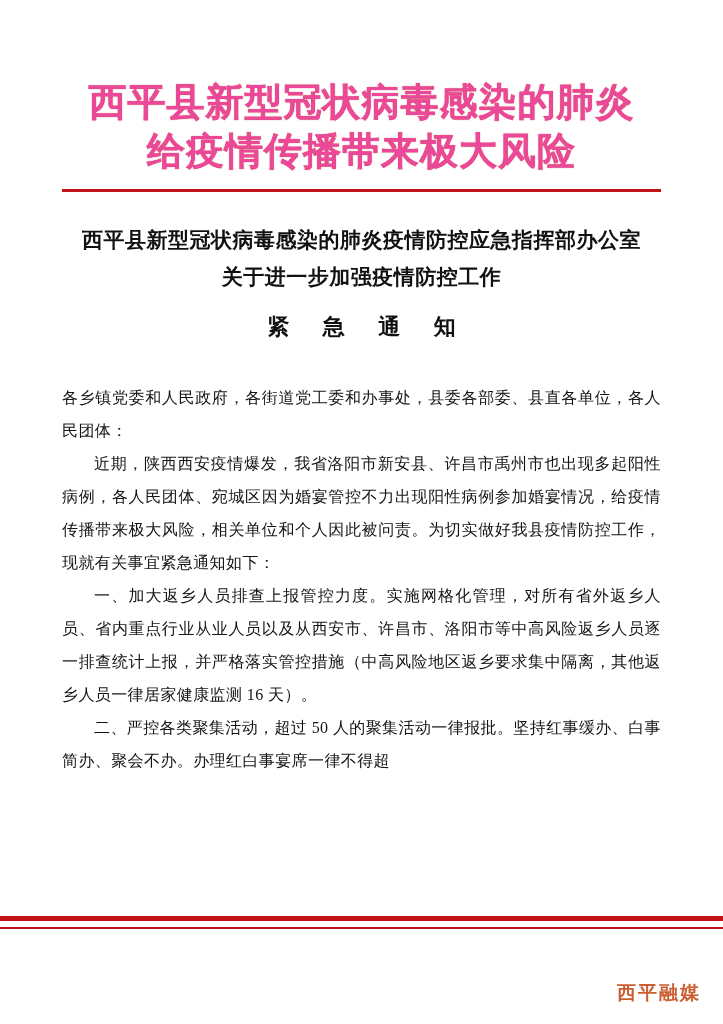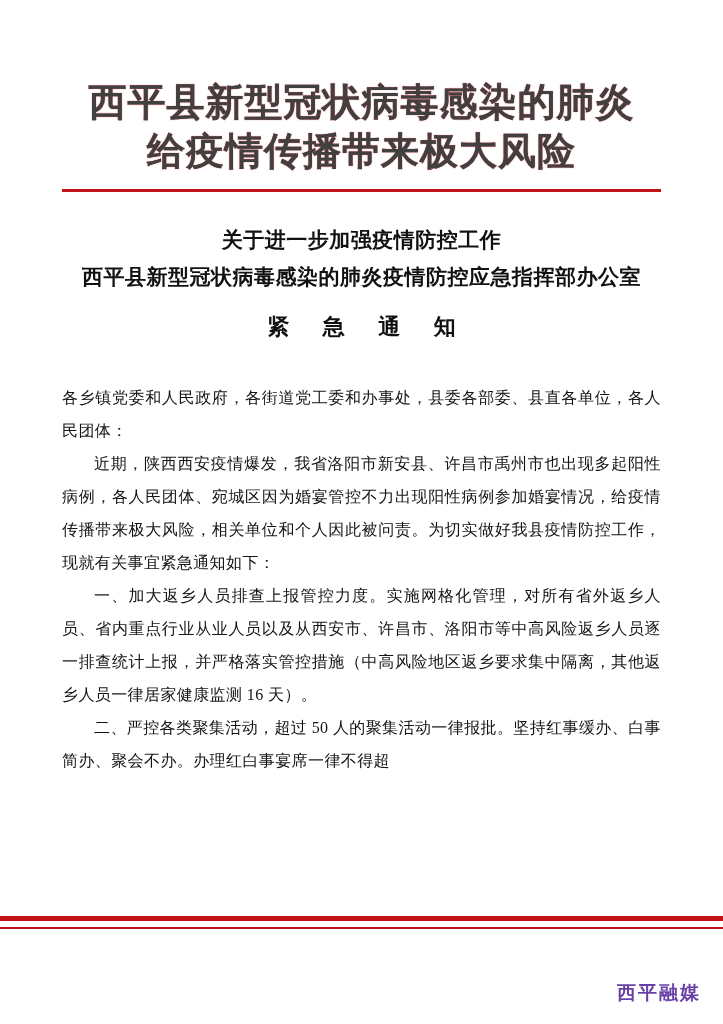--- a/index.html
+++ b/index.html
@@ -23,21 +23,21 @@
     padding: 0 62px;
     background: #ffffff;
   }
 
   
   .masthead {
     padding-top: 78px;
     text-align: center;
   }
   .masthead-line {
-    color: #404040;
+    color: #ec4899;
     font-family: "Liberation Serif", "DejaVu Serif", serif;
     font-weight: bold;
     font-size: 38px;
     line-height: 1.28;
     letter-spacing: 1px;
     white-space: nowrap;
     text-shadow: 0 0 1px #c1121a;
   }
 
   .masthead-rule {
@@ -105,42 +105,42 @@
     bottom: 95px;
     height: 2px;
     background: #c1121a;
   }
 
   
   .watermark {
     position: absolute;
     right: 22px;
     bottom: 18px;
-    color: #4c1d95;
+    color: #c2410c;
     font-size: 19px;
     font-weight: bold;
     letter-spacing: 2px;
     opacity: 0.85;
     font-family: "Liberation Serif", "DejaVu Serif", serif;
   }
 </style>
 </head>
 <body>
 
 <div class="doc">
 
   <div class="masthead">
     <div class="masthead-line">西平县新型冠状病毒感染的肺炎</div>
     <div class="masthead-line">给疫情传播带来极大风险</div>
   </div>
   <div class="masthead-rule"></div>
 
   <div class="title-block">
+    <div class="title-line">西平县新型冠状病毒感染的肺炎疫情防控应急指挥部办公室</div>
     <div class="title-line sub">关于进一步加强疫情防控工作</div>
-    <div class="title-line">西平县新型冠状病毒感染的肺炎疫情防控应急指挥部办公室</div>
     <div class="title-line urgent">紧 急 通 知</div>
   </div>
 
   <div class="body-text">
     <p>各乡镇党委和人民政府，各街道党工委和办事处，县委各部委、县直各单位，各人民团体：</p>
     <p class="para-indent">近期，陕西西安疫情爆发，我省洛阳市新安县、许昌市禹州市也出现多起阳性病例，各人民团体、宛城区因为婚宴管控不力出现阳性病例参加婚宴情况，给疫情传播带来极大风险，相关单位和个人因此被问责。为切实做好我县疫情防控工作，现就有关事宜紧急通知如下：</p>
     <p class="para-indent"><span class="b">一、加大返乡人员排查上报管控力度。</span><span>实施网格化管理，对所有省外返乡人员、省内重点行业从业人员以及从西安市、许昌市、洛阳市等中高风险返乡人员逐一排查统计上报，并严格落实管控措施（中高风险地区返乡要求集中隔离，其他返乡人员一律居家健康监测 16 天）。</span></p>
     <p class="para-indent"><span class="b">二、严控各类聚集活动，超过 50 人的聚集活动一律报批。</span><span>坚持红事缓办、白事简办、聚会不办。办理红白事宴席一律不得超</span></p>
   </div>
 

